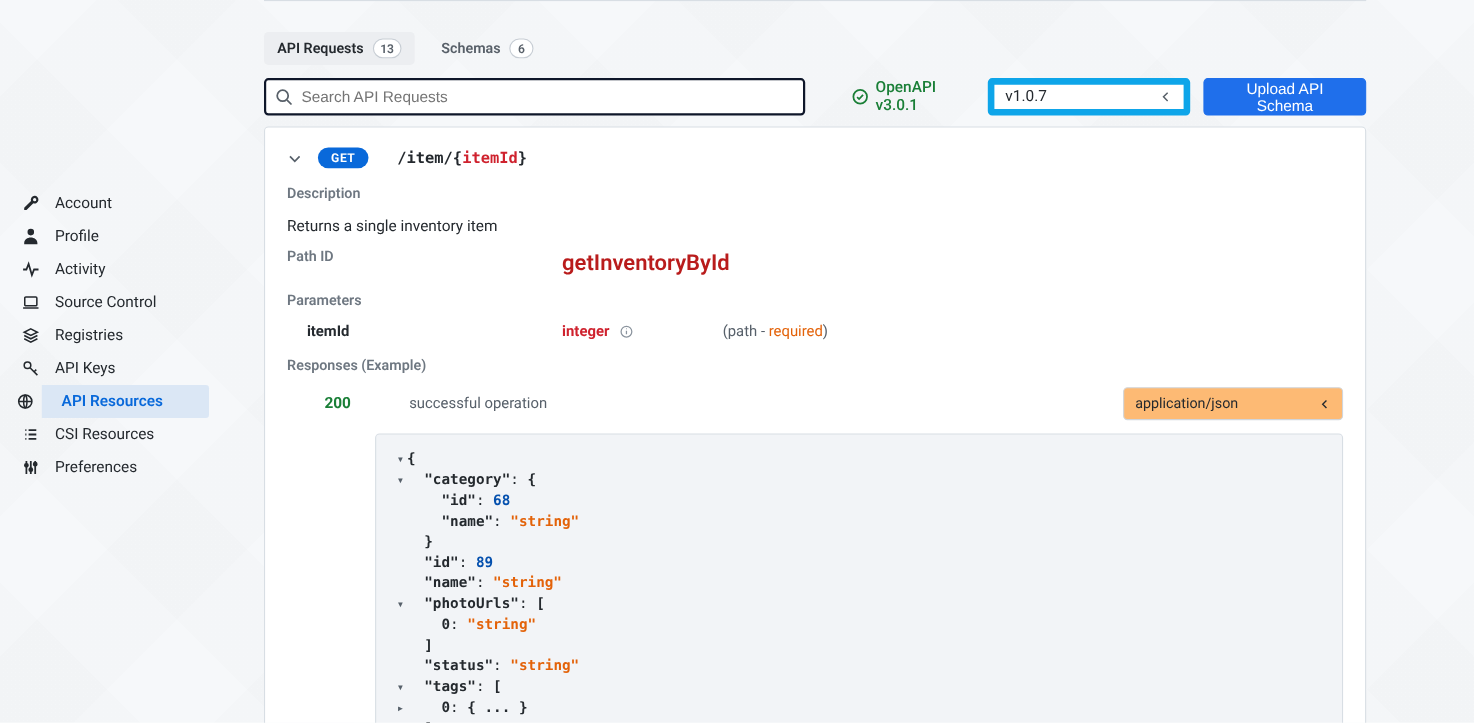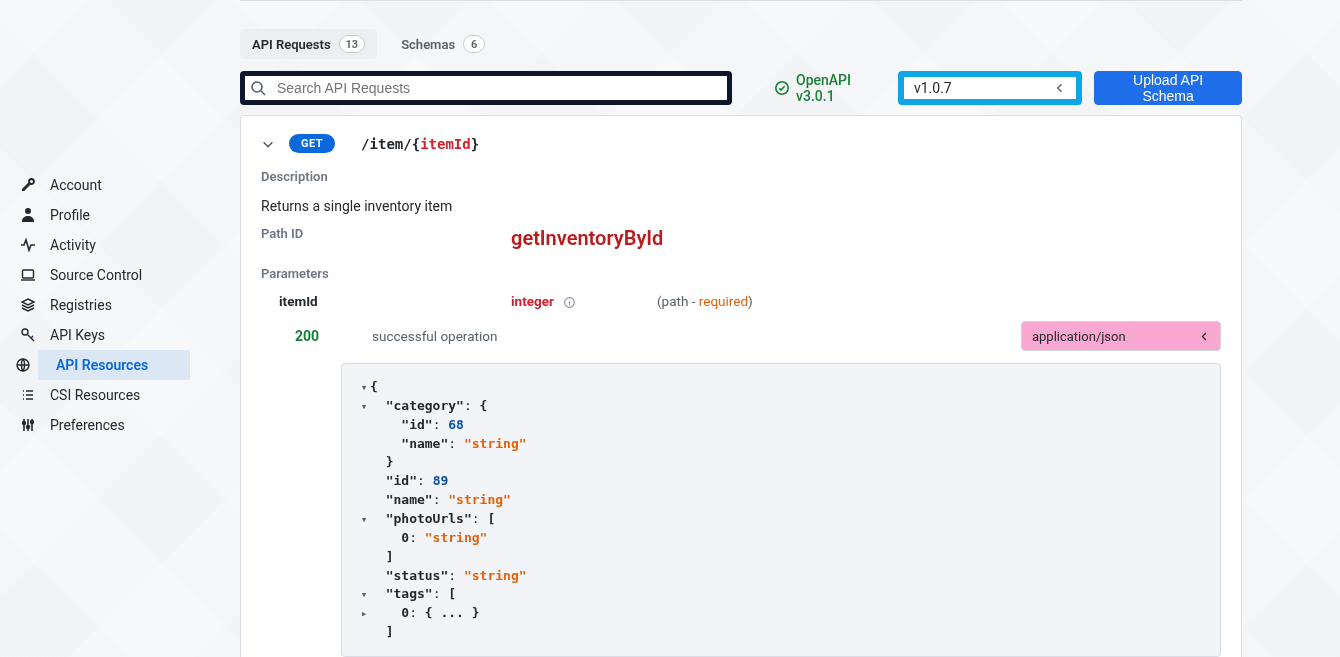--- a/index.html
+++ b/index.html
@@ -102,21 +102,21 @@
 .search-wrap .sicon {
   position: absolute;
   left: 10px; top: 50%; transform: translateY(-50%);
   color: #586069;
   width: 16px; height: 16px;
 }
 .search-input {
   width: 100%;
   height: 34px;
   padding: 6px 10px 6px 32px;
-  border: 5px solid #0f172a;
+  border: 2px solid #0f172a;
   border-radius: 4px;
   background: #fff;
   font-size: 14px;
   color: #24292e;
   outline: none;
 }
 .openapi-label {
   display: inline-flex;
   align-items: center;
   gap: 6px;
@@ -187,21 +187,21 @@
 .info-icon { color: #8b949e; margin-left: 6px; display: inline-flex; vertical-align: middle; }
 .meta { color: #57606a; font-size: 13.5px; }
 .meta .required { color: #e36209; }
 .resp-row { display: flex; margin-top: 12px; align-items: center; gap: 35px; }
 .resp-code { width: 76px; text-align: right; font-weight: 700; color: #1a7f37; font-size: 14px; padding-right: 18px; }
 .resp-desc { flex: 1; font-size: 13.5px; color: #57606a; }
 .content-select {
   height: 30px;
   border: 1px solid #d1d5da;
   border-radius: 4px;
-  background: #f9a8d4;
+  background: #fdba74;
   display: inline-flex;
   align-items: center;
   justify-content: space-between;
   padding: 0 10px;
   font-size: 13px;
   cursor: pointer;
   width: 200px;
 }
 .json-block {
   margin-top: 12px;
@@ -385,20 +385,21 @@
                 <line x1="8" y1="7" x2="8" y2="11"></line>
                 <circle cx="8" cy="4.8" r="0.6" fill="currentColor" stroke="none"></circle>
               </svg>
           </span>
         </div>
         <div class="meta">
           <span>(path - </span><span class="required">required</span><span>)</span>
         </div>
       </div>
 
+      <div class="section-label">Responses (Example)</div>
       <div class="resp-row">
         <div class="resp-code">200</div>
         <div class="resp-desc">successful operation</div>
         <div class="content-select">
           <span>application/json</span>
           <span>
             <svg viewBox="0 0 16 16" width="11" height="11" fill="none" stroke="currentColor" stroke-width="1.8">
                 <path d="M10 3l-5 5 5 5"></path>
               </svg>
           </span>

